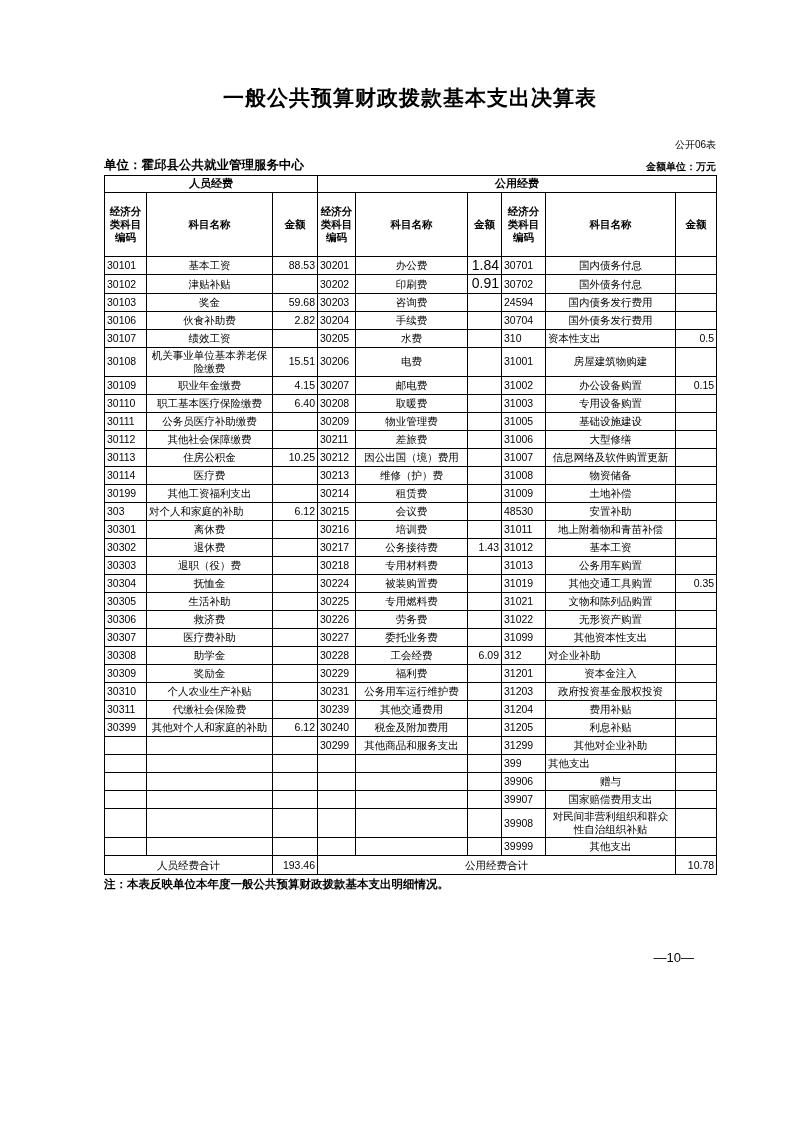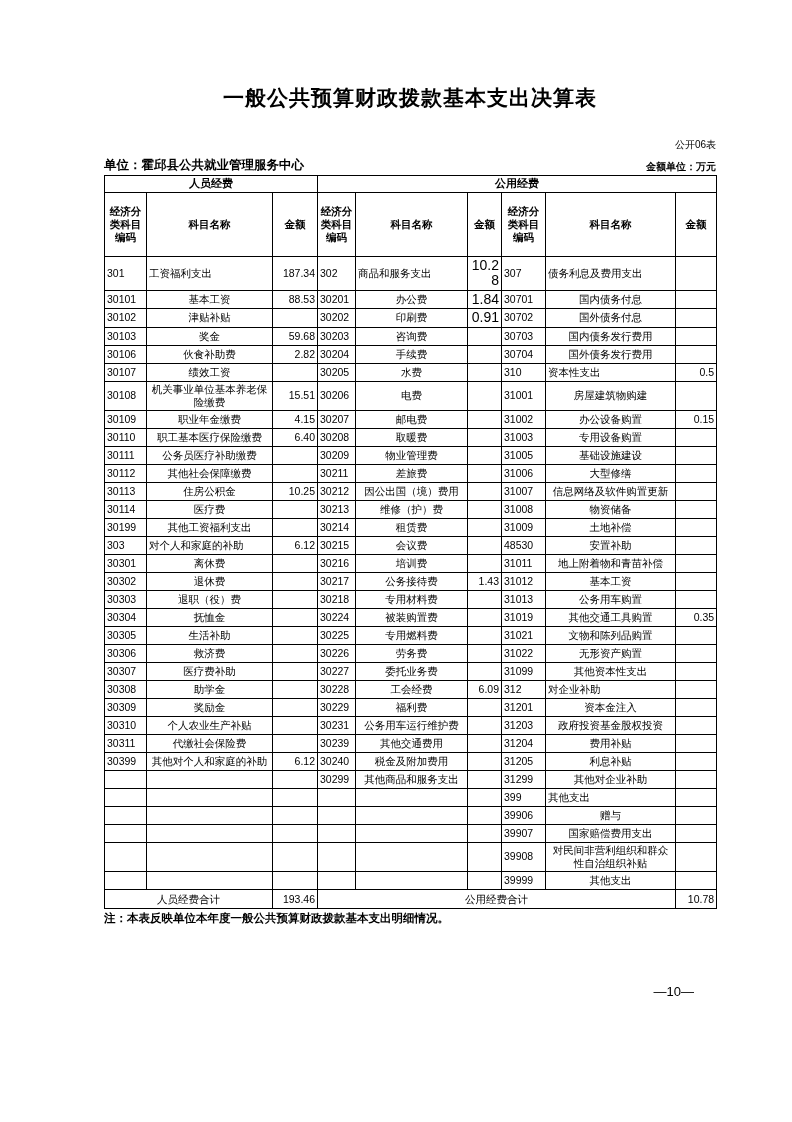--- a/index.html
+++ b/index.html
@@ -93,31 +93,20 @@
             <th>经济分类科目编码</th>
             <th>科目名称</th>
             <th>金额</th>
             <th>经济分类科目编码</th>
             <th>科目名称</th>
             <th>金额</th>
           </tr>
       </thead>
       <tbody id="table-body">
           <tr>
-            <td class="cell-code">301</td>
-            <td class="cell-name parent">工资福利支出</td>
-            <td class="amount">187.34</td>
-            <td class="cell-code">302</td>
-            <td class="cell-name parent">商品和服务支出</td>
-            <td class="amount">10.28</td>
-            <td class="cell-code">307</td>
-            <td class="cell-name parent">债务利息及费用支出</td>
-            <td class="amount"></td>
-          </tr>
-          <tr>
             <td class="cell-code">30101</td>
             <td class="cell-name child">基本工资</td>
             <td class="amount">88.53</td>
             <td class="cell-code">30201</td>
             <td class="cell-name child">办公费</td>
             <td class="amount">1.84</td>
             <td class="cell-code">30701</td>
             <td class="cell-name child">国内债务付息</td>
             <td class="amount"></td>
           </tr>
@@ -132,21 +121,21 @@
             <td class="cell-name child">国外债务付息</td>
             <td class="amount"></td>
           </tr>
           <tr>
             <td class="cell-code">30103</td>
             <td class="cell-name child">奖金</td>
             <td class="amount">59.68</td>
             <td class="cell-code">30203</td>
             <td class="cell-name child">咨询费</td>
             <td class="amount"></td>
-            <td class="cell-code">30703</td>
+            <td class="cell-code">24594</td>
             <td class="cell-name child">国内债务发行费用</td>
             <td class="amount"></td>
           </tr>
           <tr>
             <td class="cell-code">30106</td>
             <td class="cell-name child">伙食补助费</td>
             <td class="amount">2.82</td>
             <td class="cell-code">30204</td>
             <td class="cell-name child">手续费</td>
             <td class="amount"></td>

